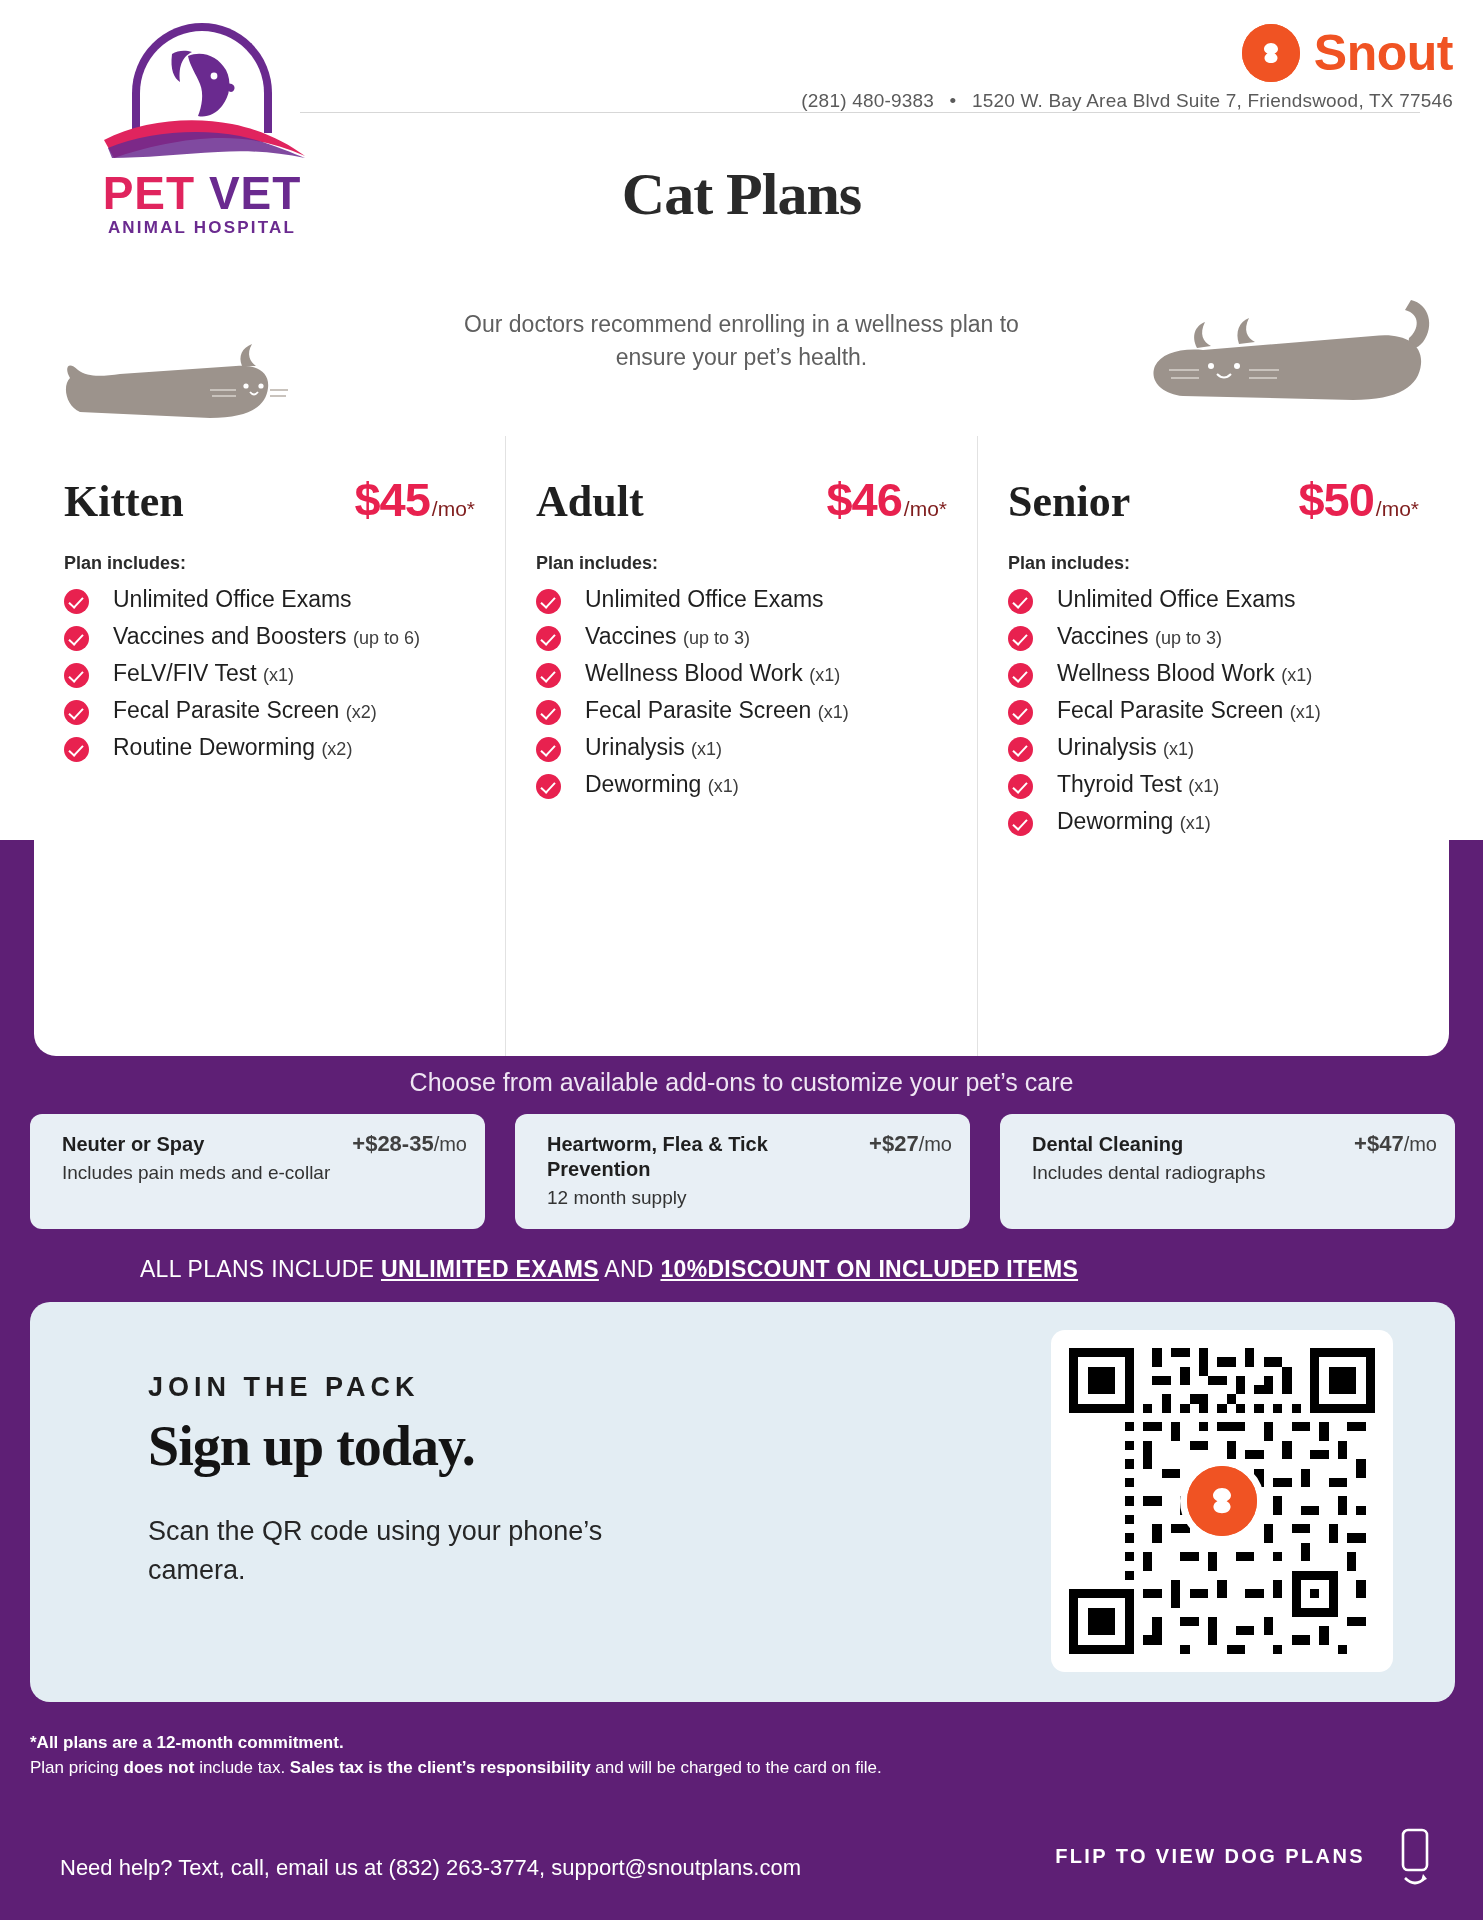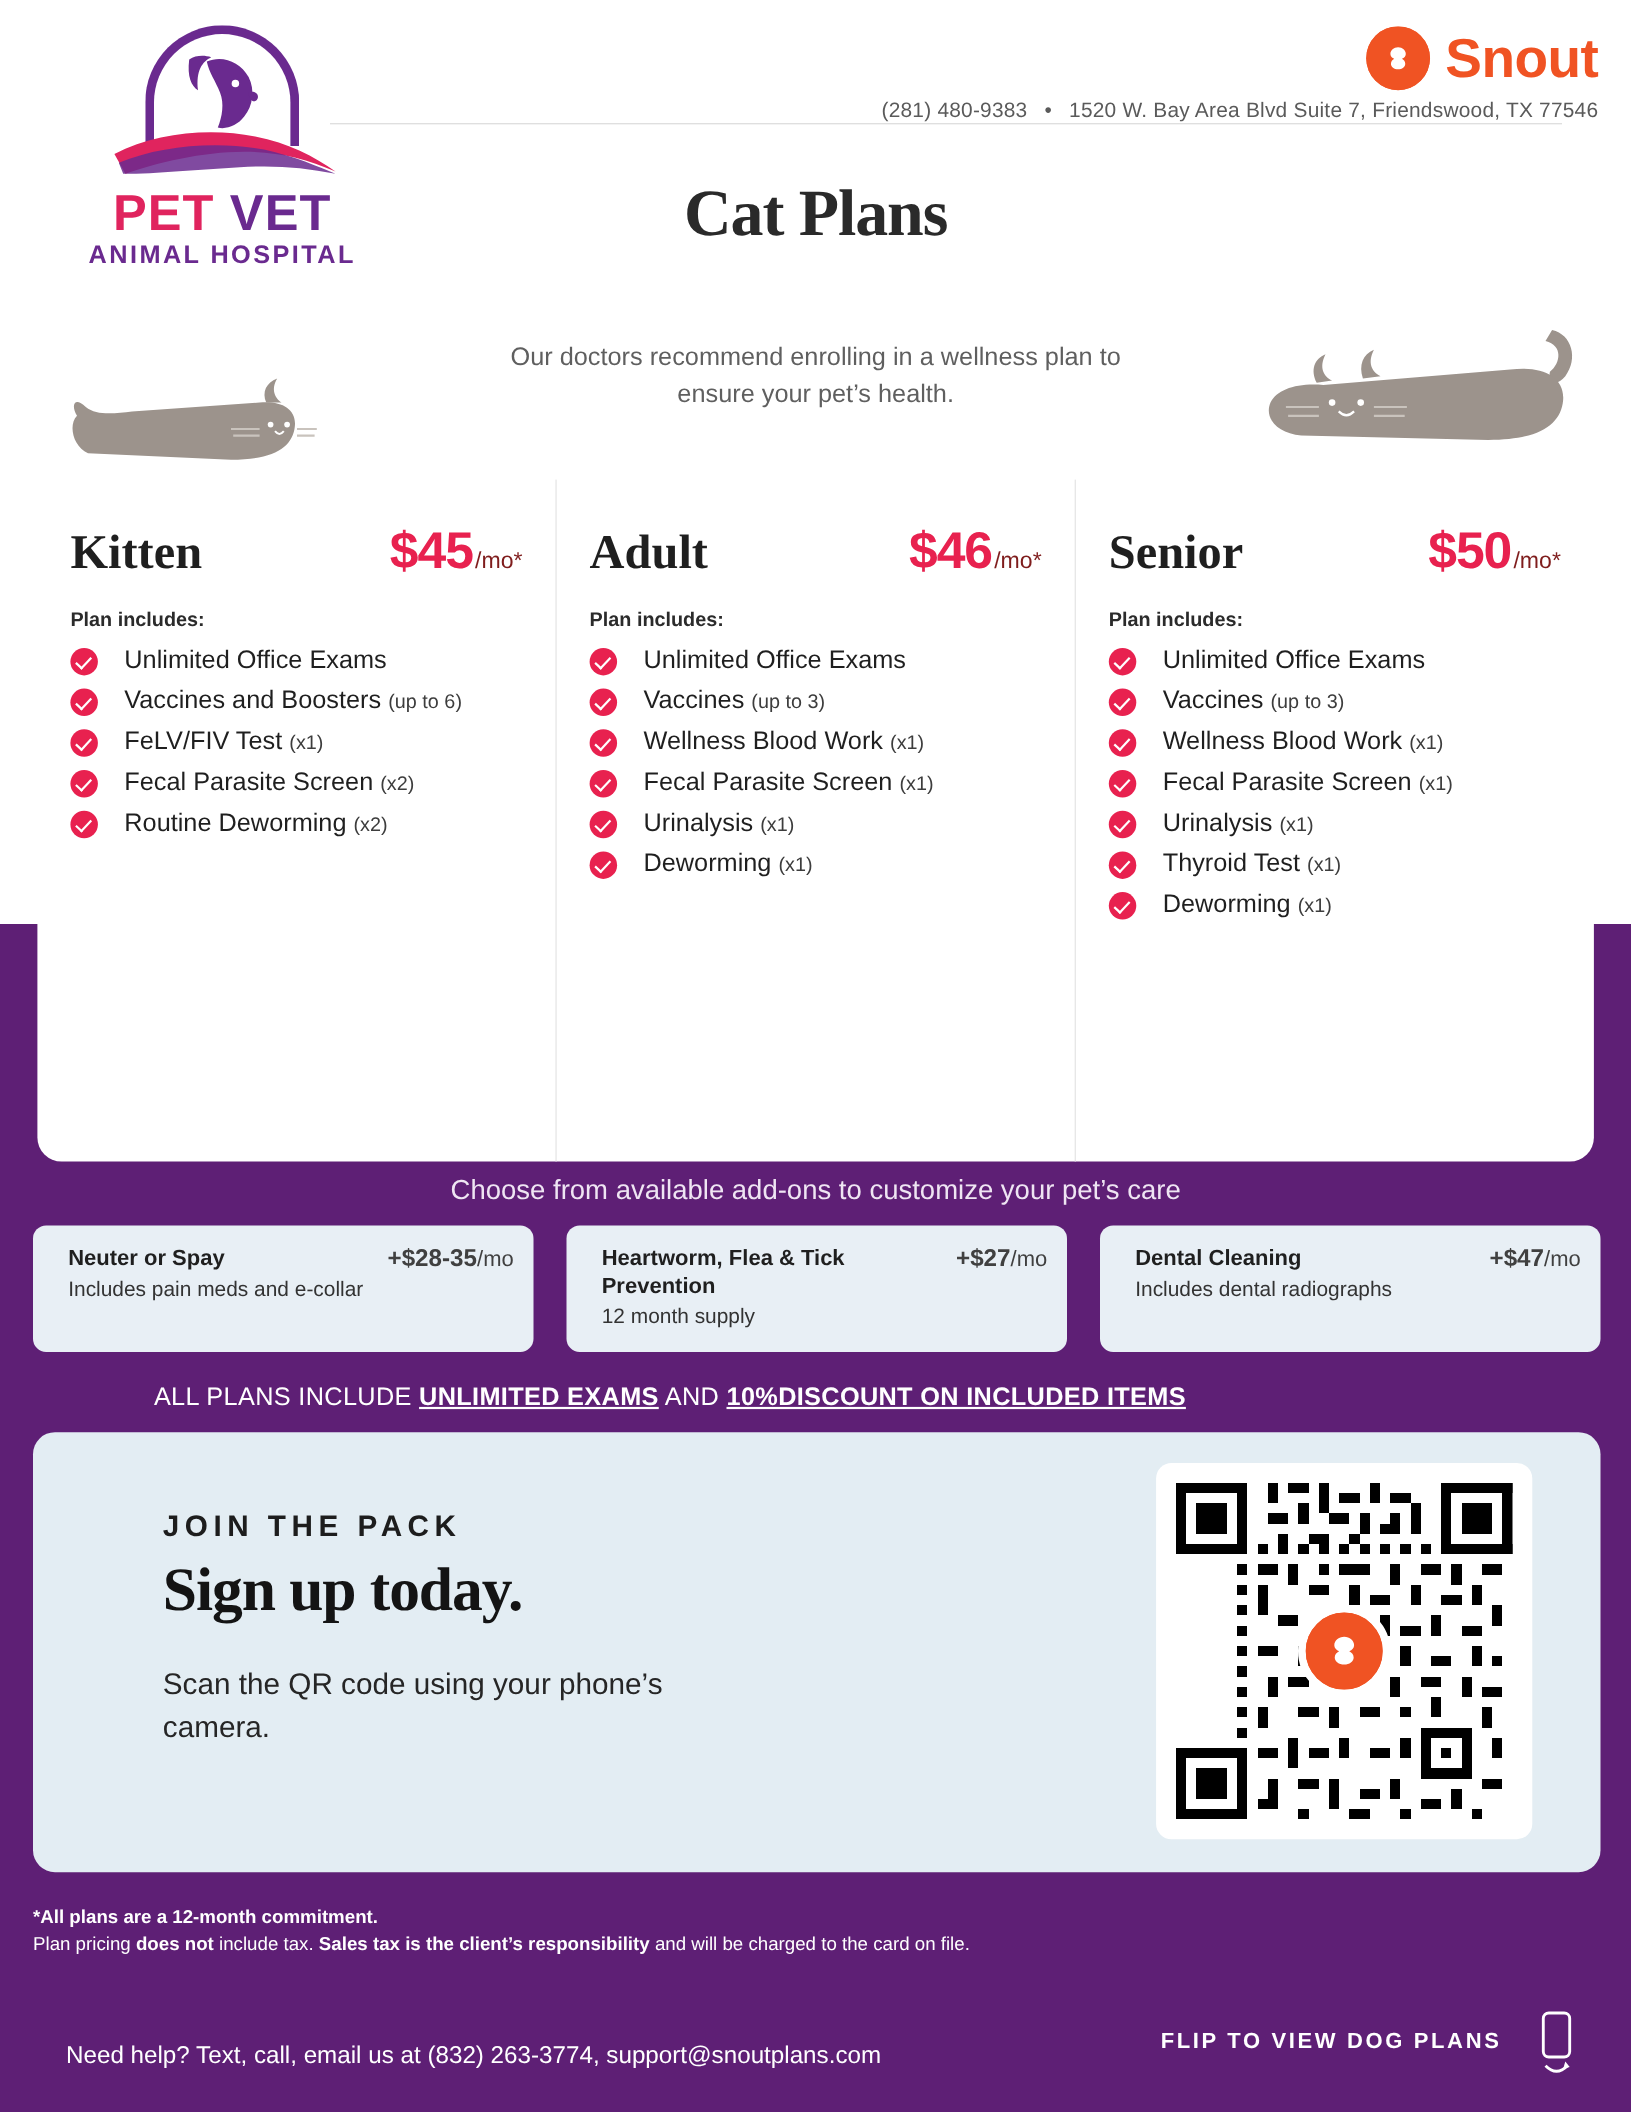--- a/index.html
+++ b/index.html
@@ -63,21 +63,21 @@
     font-weight: bold;
     letter-spacing: 1px;
     color: #e0245e;
   }
   .logo-text1 .vet { color: #6a2a8f; }
   .logo-text2 {
     position: absolute;
     left: 0; top: 200px;
     width: 280px;
     text-align: center;
-    font-size: 23px;
+    font-size: 17px;
     font-weight: bold;
     letter-spacing: 2.2px;
     color: #6a2a8f;
   }
 
   .snout-brand {
     position: absolute;
     right: 30px; top: 24px;
     display: flex;
     align-items: center;

